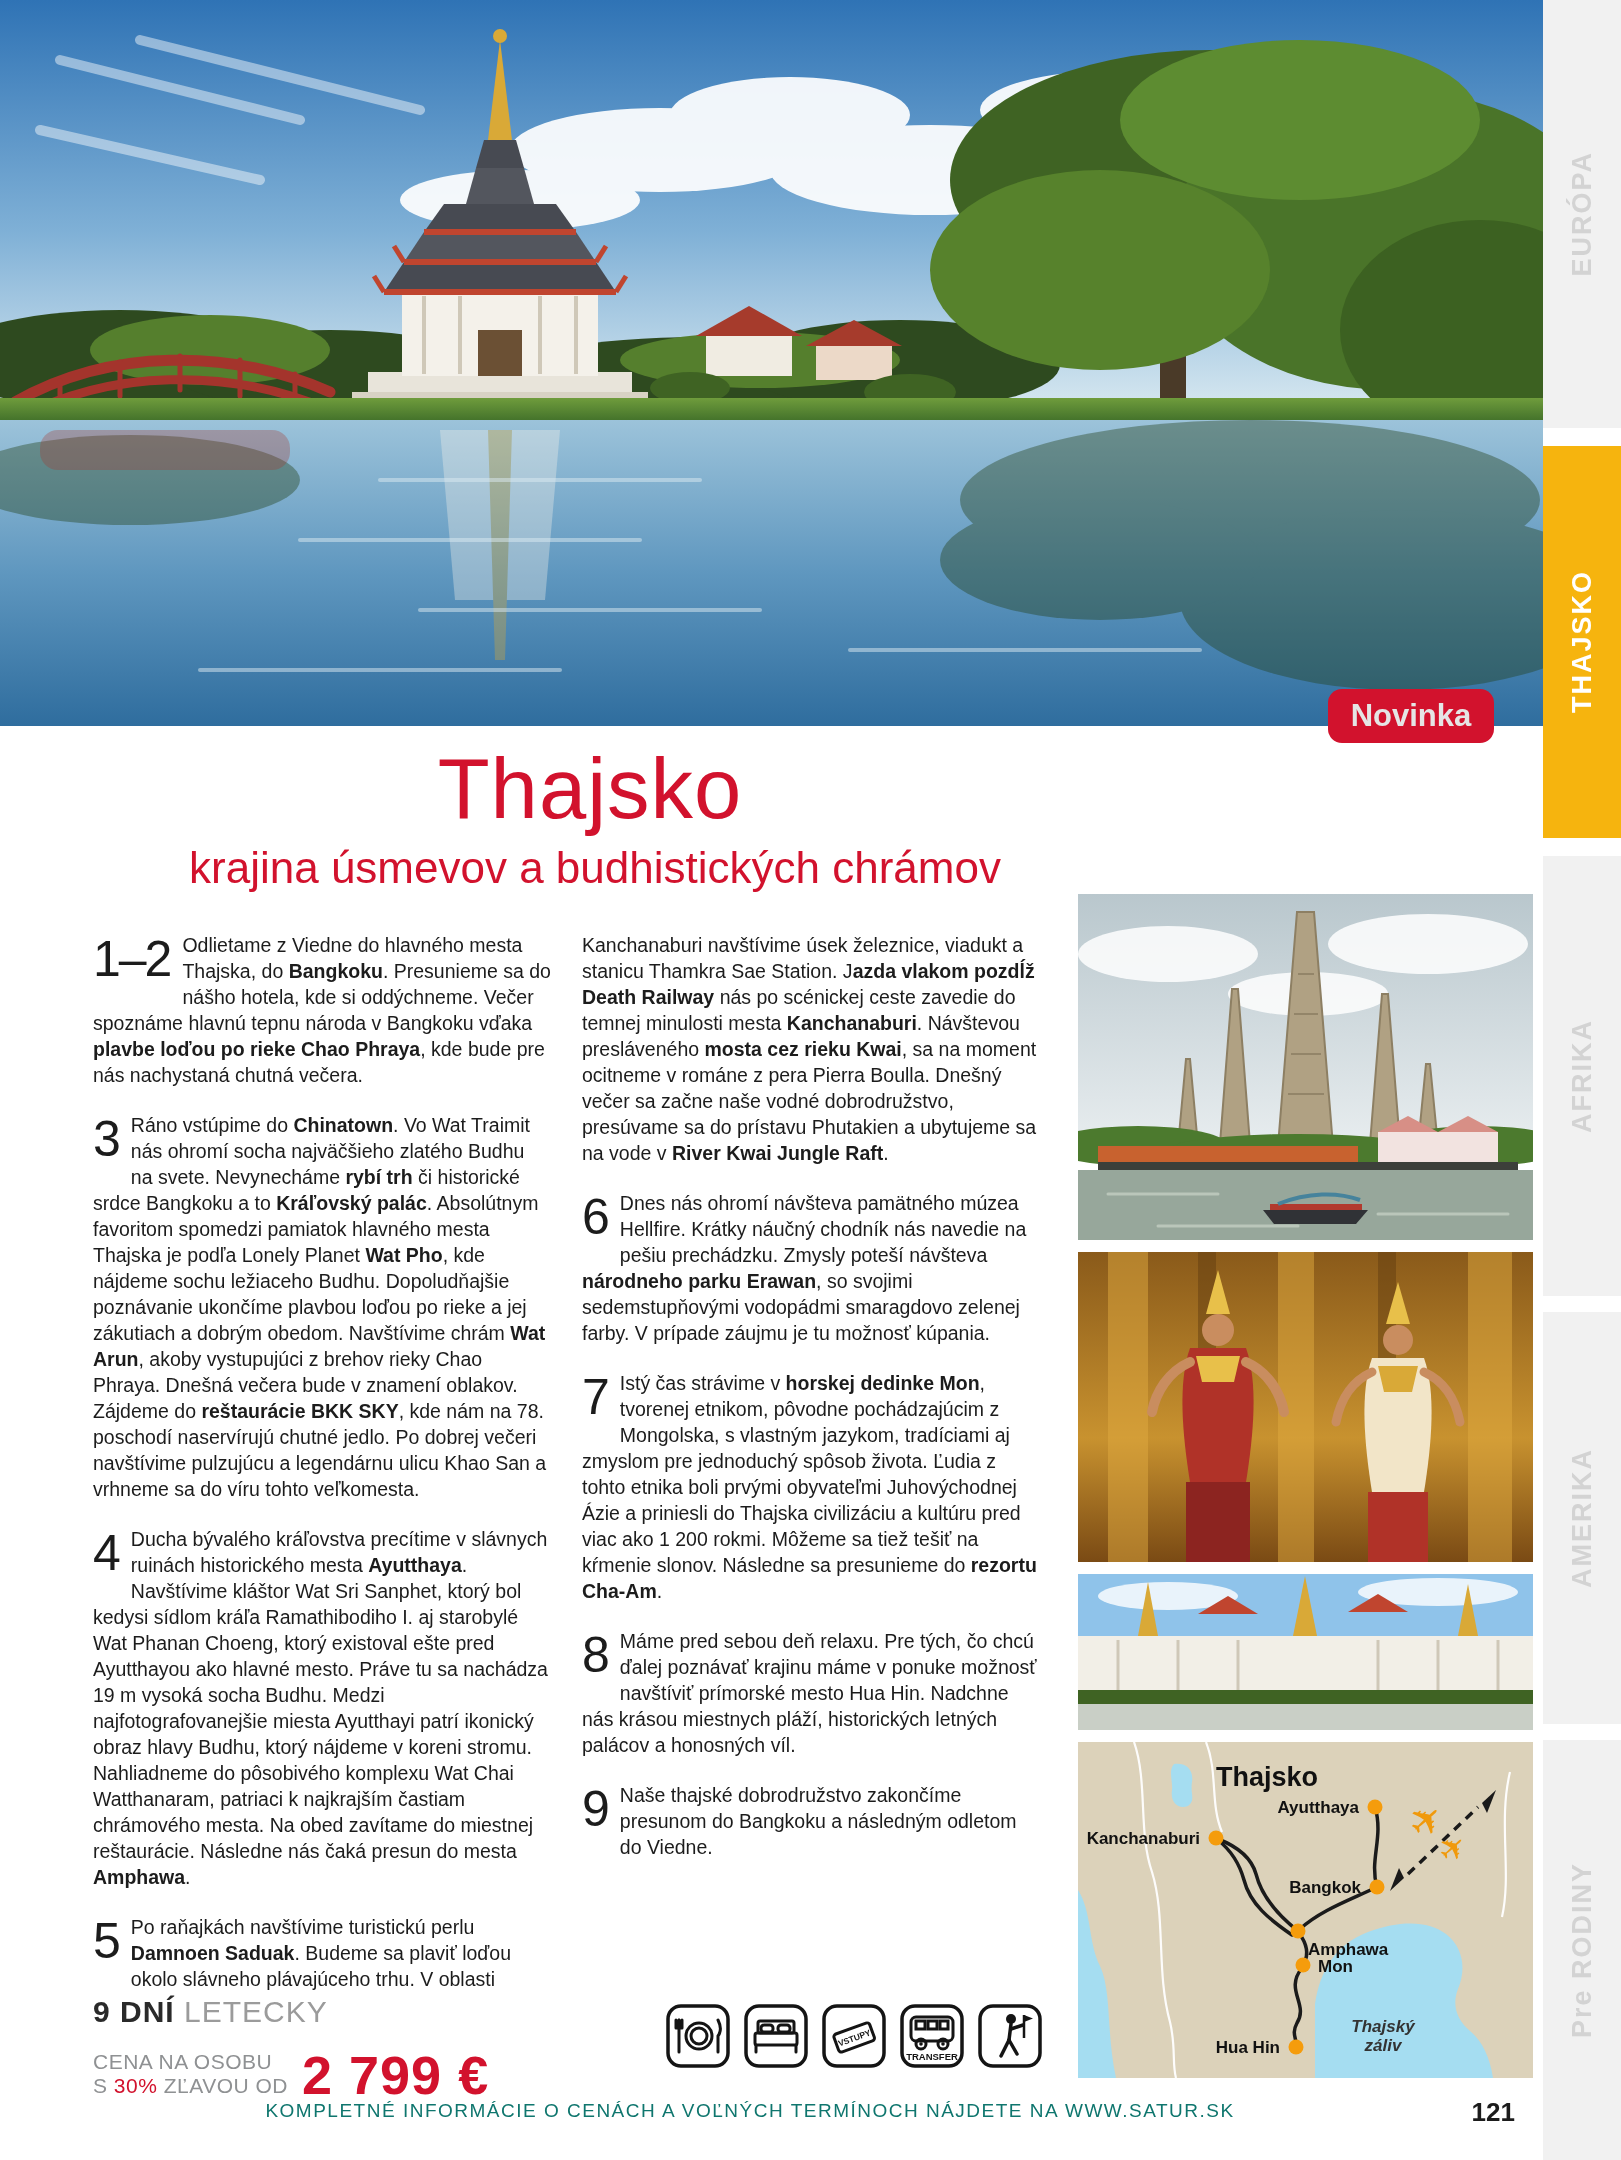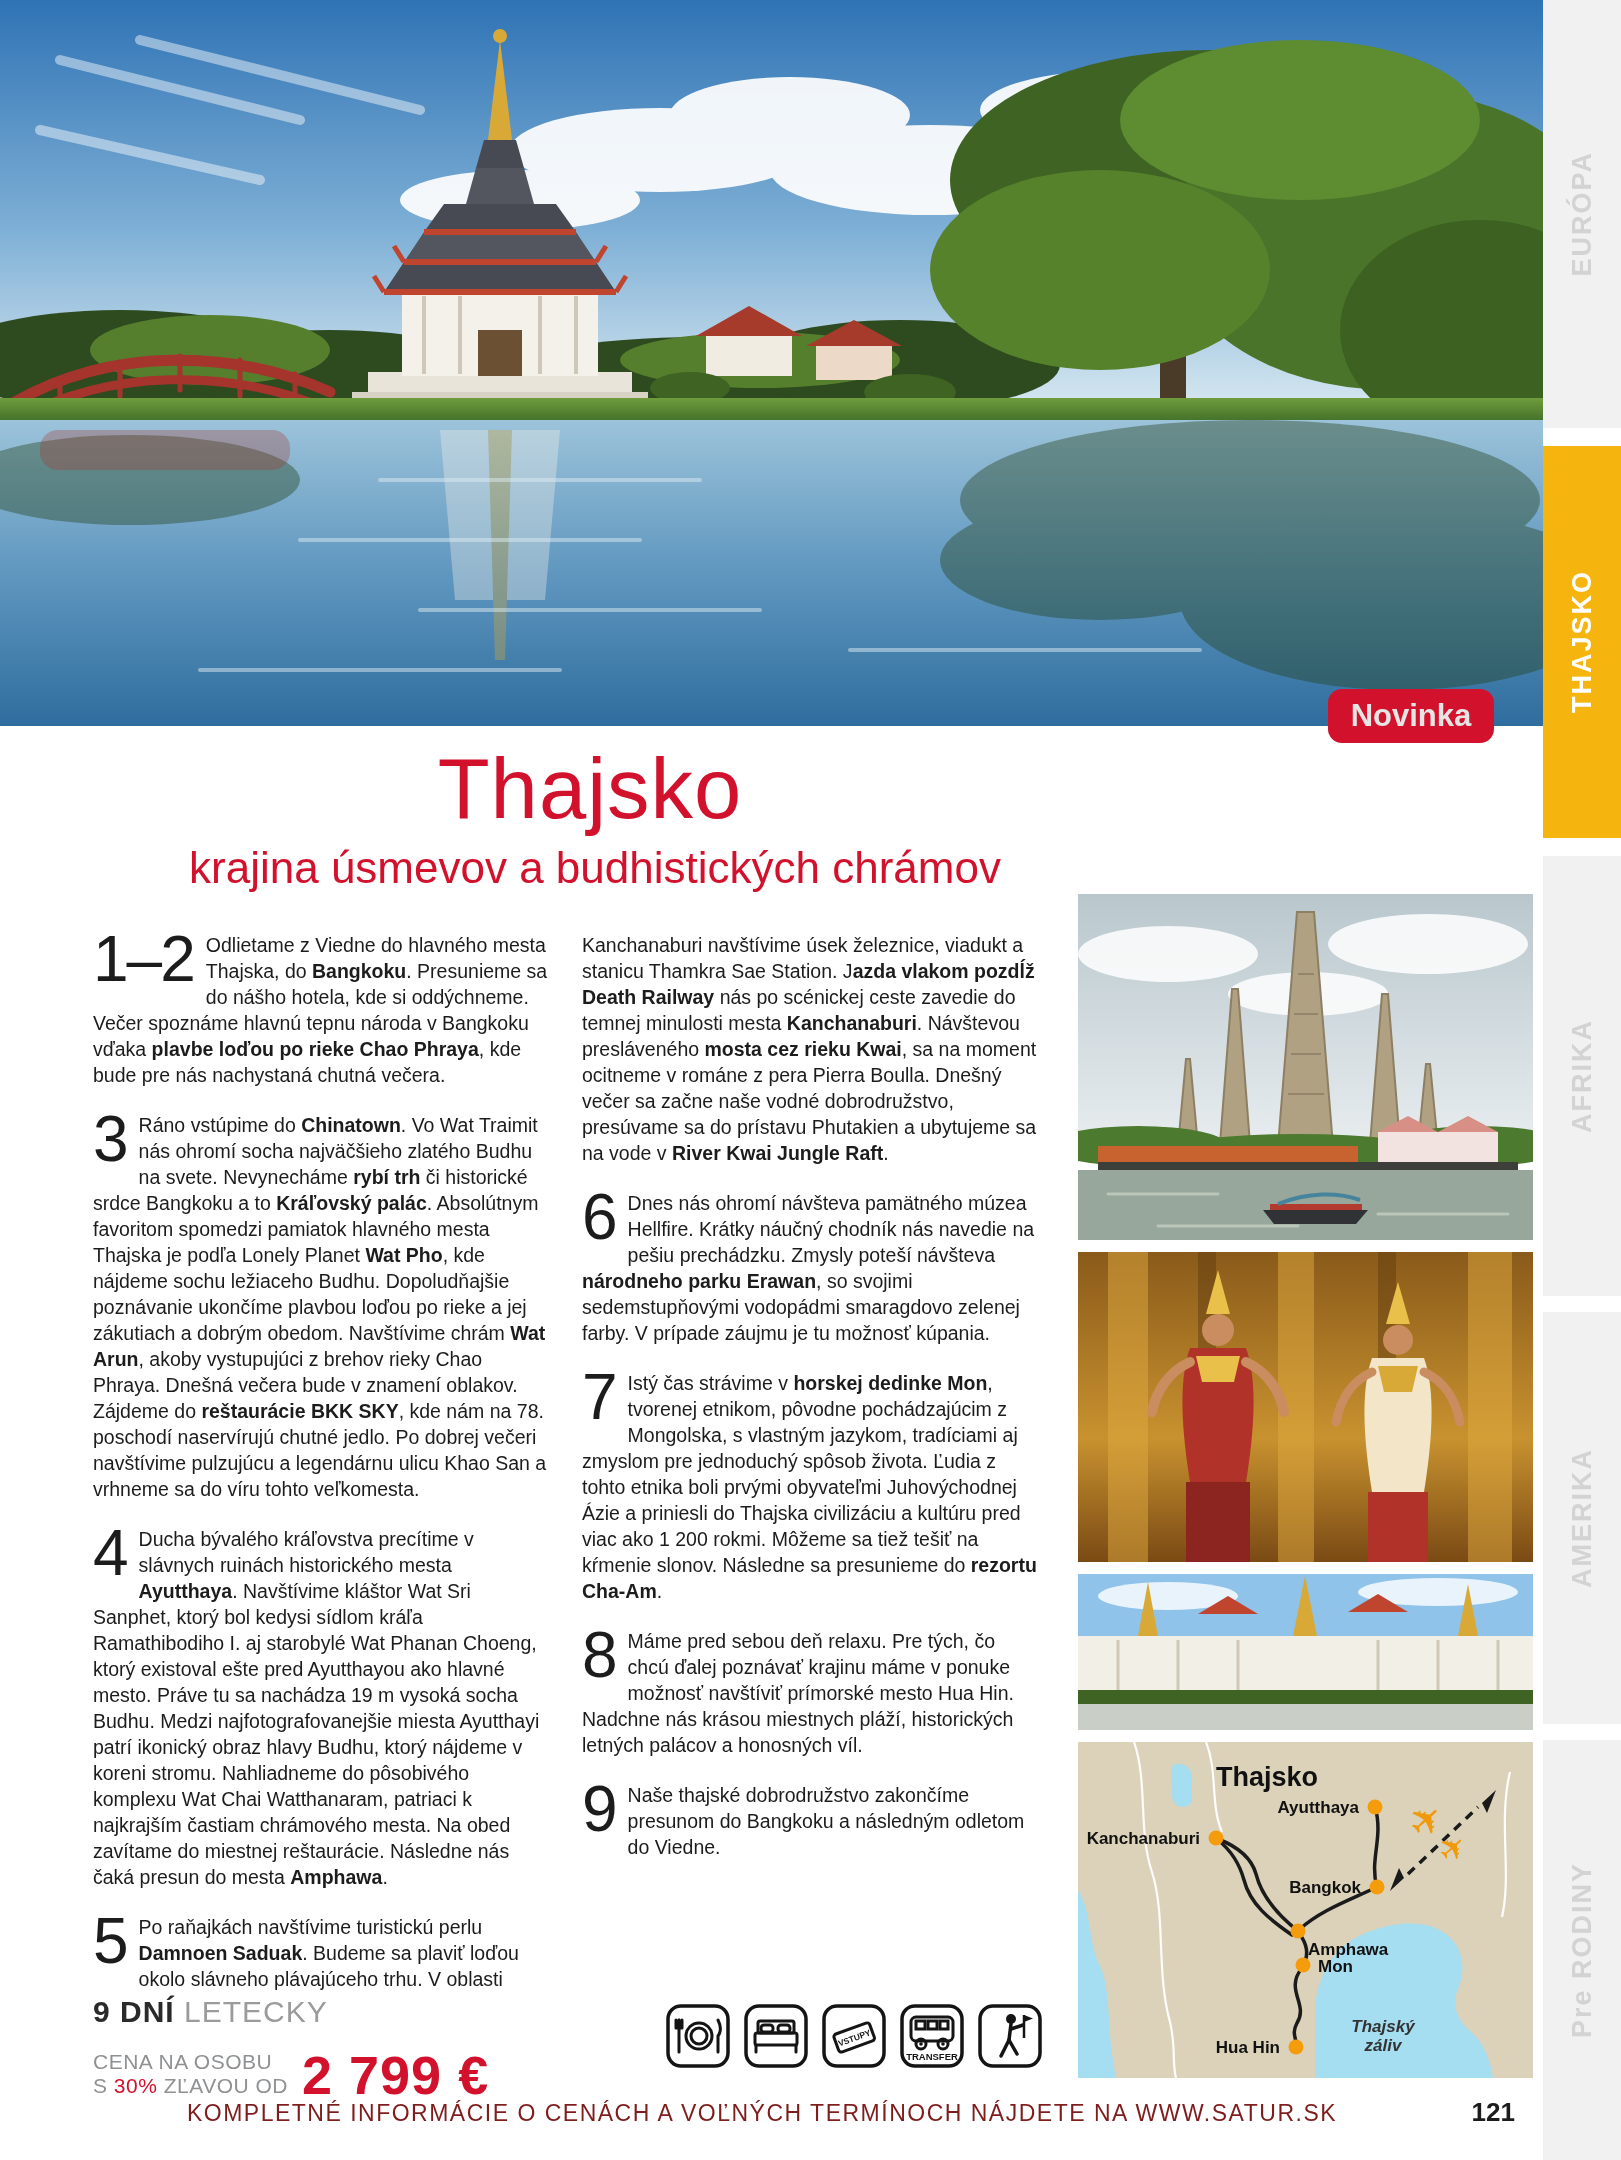--- a/index.html
+++ b/index.html
@@ -28,21 +28,21 @@
   
   #title{position:absolute;left:0;top:740px;width:1180px;text-align:center;
     color:var(--accent,#d2122d);font-size:85px;font-weight:normal;letter-spacing:1px;}
   #subtitle{position:absolute;left:5px;top:843px;width:1180px;text-align:center;
     color:var(--accent,#d2122d);font-size:44px;font-weight:normal;}
   
   .col{position:absolute;top:932px;width:458px;}
   #col-left{left:93px;}
   #col-right{left:582px;}
   .section{margin-bottom:24px;overflow:visible;}
-  .sec-num{float:left;font-size:64px;line-height:47px;padding:4px 12px 2px 0;
+  .sec-num{float:left;font-size:50px;line-height:47px;padding:4px 12px 2px 0;
     color:#1c1c1c;letter-spacing:-2px;}
   .sec-text{font-size:19.5px;line-height:26px;color:#1c1c1c;text-align:left;}
   .sec-text b{font-weight:bold;}
   
   #offer{position:absolute;left:93px;top:1995px;width:470px;}
   #days-line{font-size:30px;letter-spacing:1px;}
   #days-line .days-bold{font-weight:bold;color:#2a2a2a;}
   #days-line .days-rest{color:#9b9b9b;}
   #price-row{display:flex;align-items:flex-start;margin-top:21px;}
   #price-labels{font-size:21px;line-height:24px;color:#8f9193;letter-spacing:.5px;}
@@ -52,22 +52,22 @@
   
   #icons-row{position:absolute;left:666px;top:2004px;display:flex;gap:14px;}
   .svc-icon{width:64px;height:64px;}
   
   .media{position:absolute;left:1078px;width:455px;overflow:hidden;}
   #photo1{top:894px;height:346px;}
   #photo2{top:1252px;height:310px;}
   #photo3{top:1574px;height:156px;}
   #map-box{position:absolute;left:1078px;top:1742px;width:455px;height:336px;overflow:hidden;}
   
-  #footer{position:absolute;left:12px;top:2100px;width:1500px;text-align:center;
-    font-size:23px;letter-spacing:1.5px;color:#7f1d1d;}
+  #footer{position:absolute;left:0;top:2100px;width:1500px;text-align:center;
+    font-size:19px;letter-spacing:1.5px;color:#0f766e;}
   #page-num{position:absolute;left:1455px;top:2097px;width:60px;text-align:right;
     font-size:26px;font-weight:bold;color:#1c1c1c;}
 </style>
 </head>
 <body>
 
 <div id="hero">
   <svg width="1543" height="726" viewBox="0 0 1543 726">
     <defs>
       <linearGradient id="sky" x1="0" y1="0" x2="0" y2="1">

